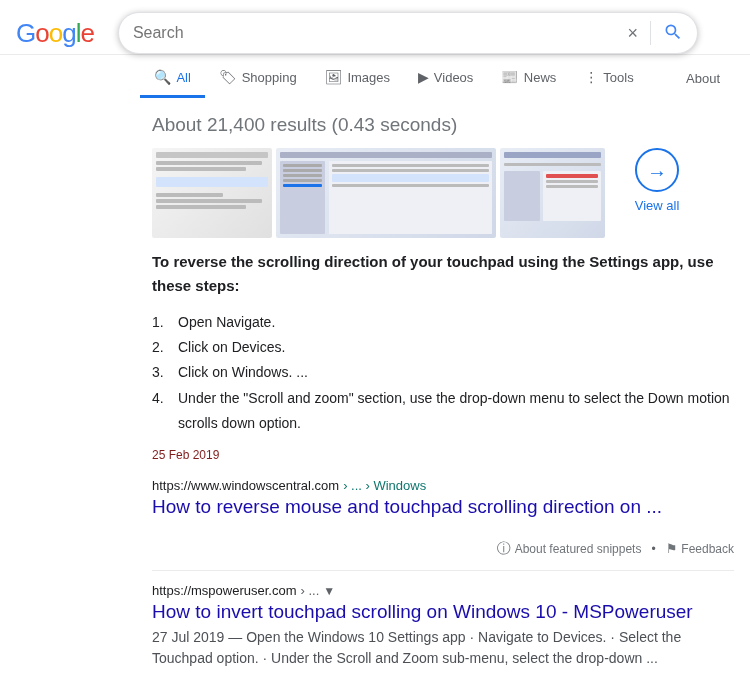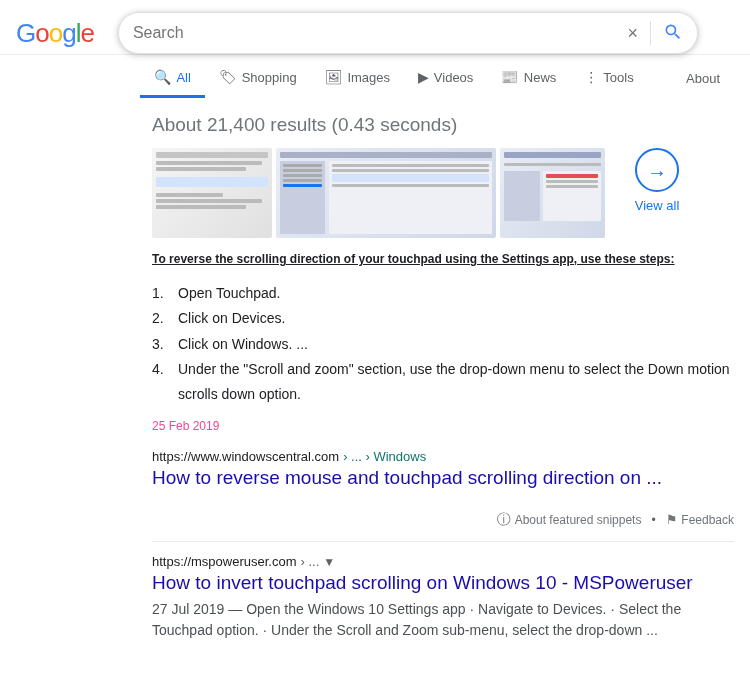--- a/index.html
+++ b/index.html
@@ -167,24 +167,23 @@
       border: 2px solid #1a73e8;
       display: flex;
       align-items: center;
       justify-content: center;
       margin-bottom: 6px;
       font-size: 20px;
     }
 
     
     .snippet-intro {
-      font-size: 12px;
+      font-size: 15px;
       line-height: 1.6;
       margin-bottom: 12px;
-      text-decoration: underline;
     }
     .snippet-intro strong {
       font-weight: bold;
     }
     .snippet-steps {
       list-style: none;
       margin-bottom: 12px;
       padding: 0;
     }
     .snippet-steps li {
@@ -192,21 +191,21 @@
       line-height: 1.8;
       display: flex;
       gap: 6px;
     }
     .snippet-steps li .step-num {
       min-width: 20px;
       color: #202124;
     }
     .snippet-date {
       font-size: 12px;
-      color: #ec4899;
+      color: #7f1d1d;
       margin-bottom: 8px;
     }
 
     .divider {
       border: none;
       border-top: 1px solid #ebebeb;
       margin: 12px 0;
     }
 
     
@@ -410,21 +409,21 @@
       </div>
     </div>
 
     <div class="snippet-intro">
       <strong>To reverse the scrolling direction of your touchpad using the Settings app, use these steps:</strong>
     </div>
 
     <ol class="snippet-steps">
       <li>
         <span class="step-num">1.</span>
-        <span>Open Touchpad.</span>
+        <span>Open Navigate.</span>
       </li>
       <li>
         <span class="step-num">2.</span>
         <span>Click on Devices.</span>
       </li>
       <li>
         <span class="step-num">3.</span>
         <span>Click on Windows. ...</span>
       </li>
       <li>

